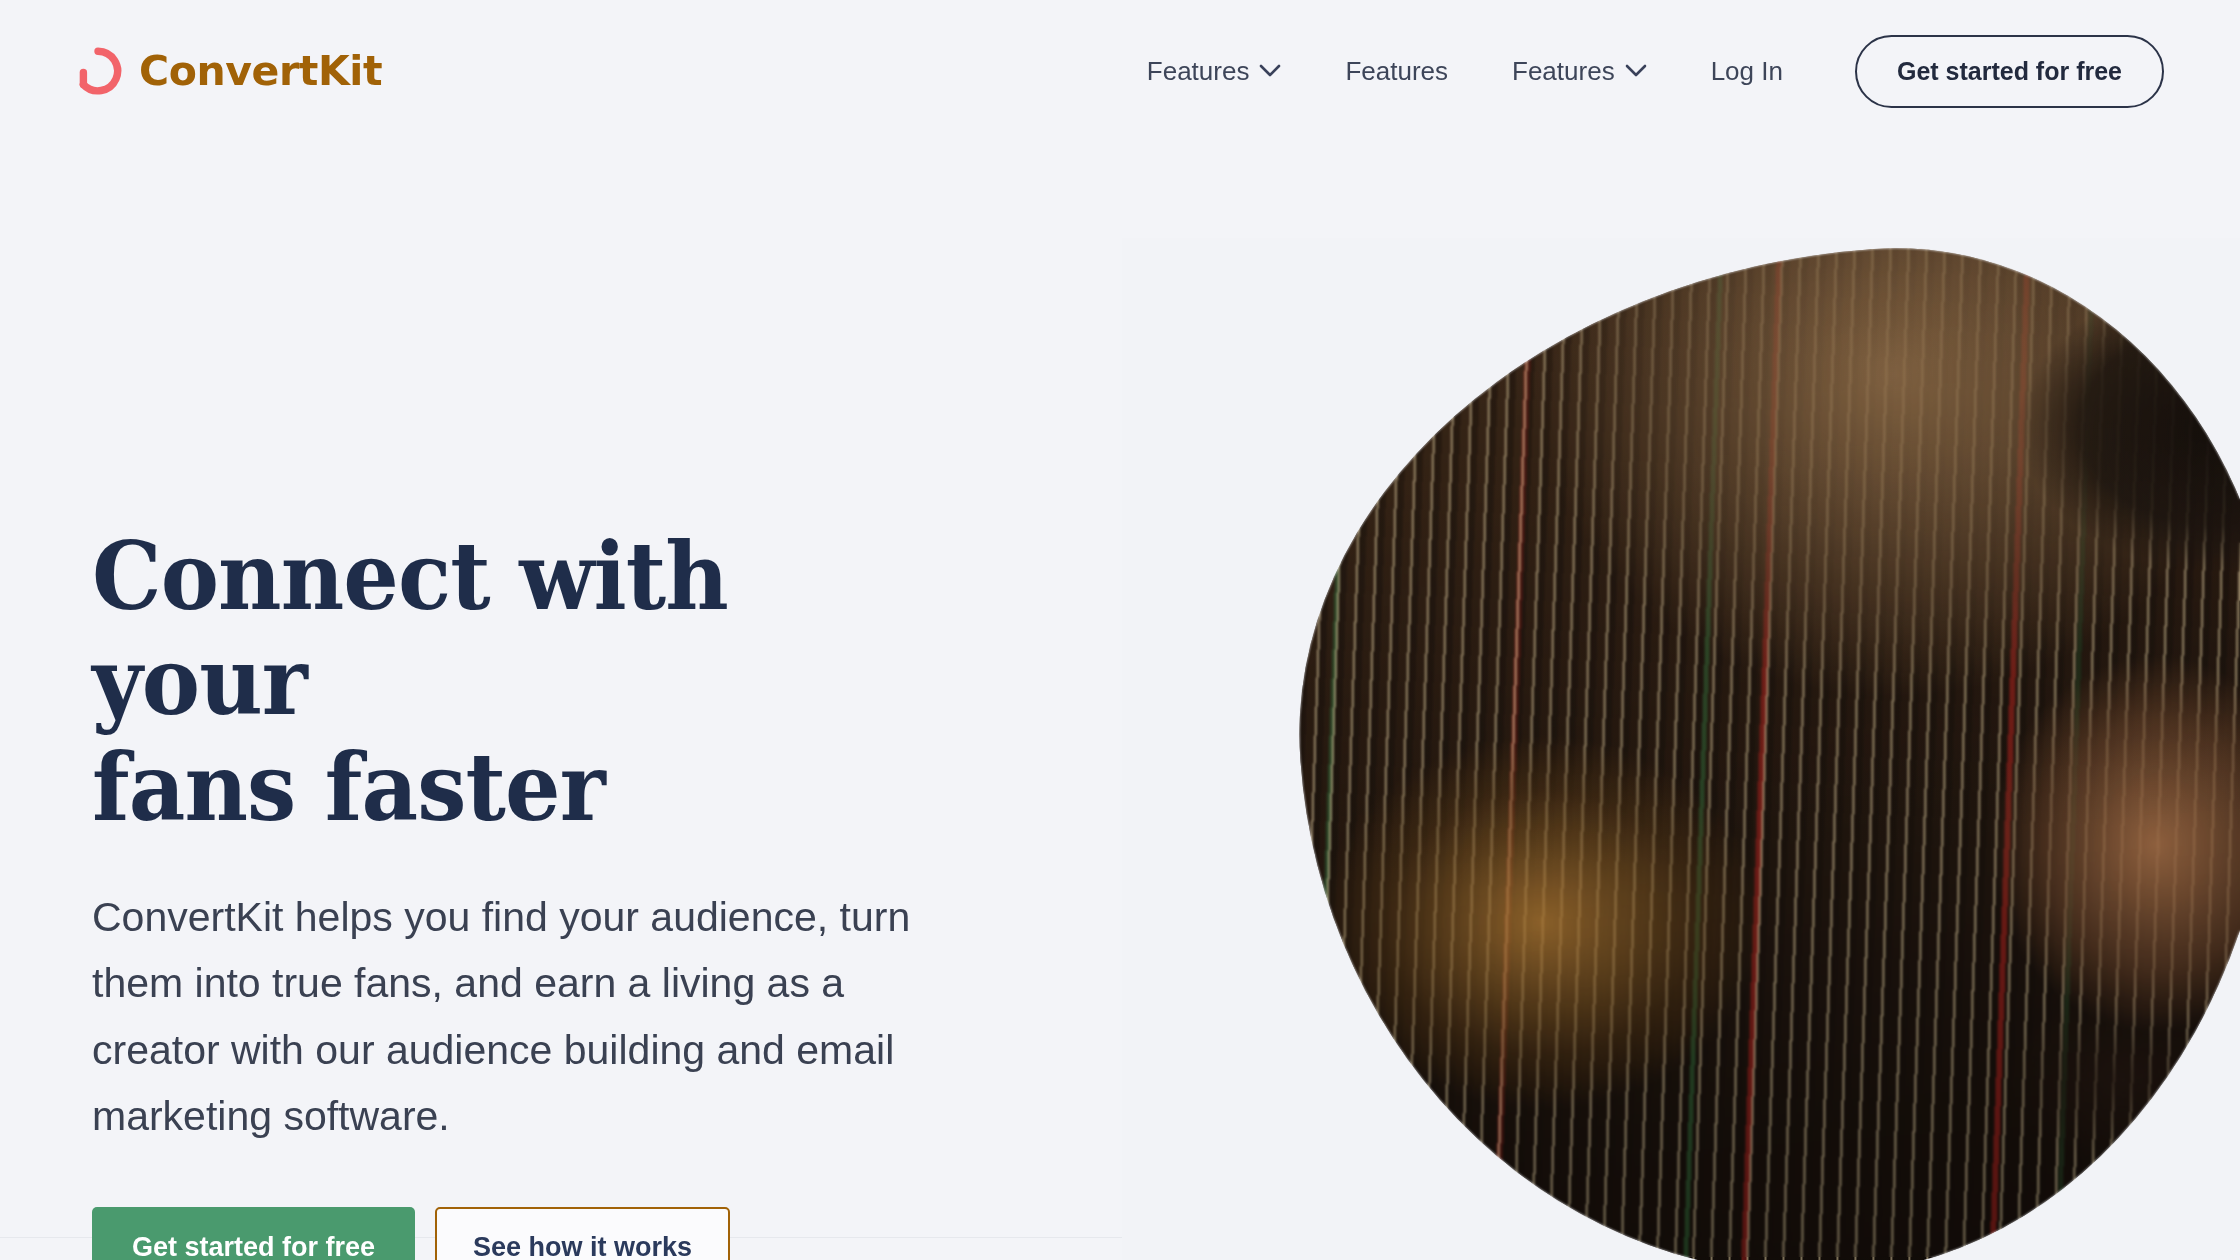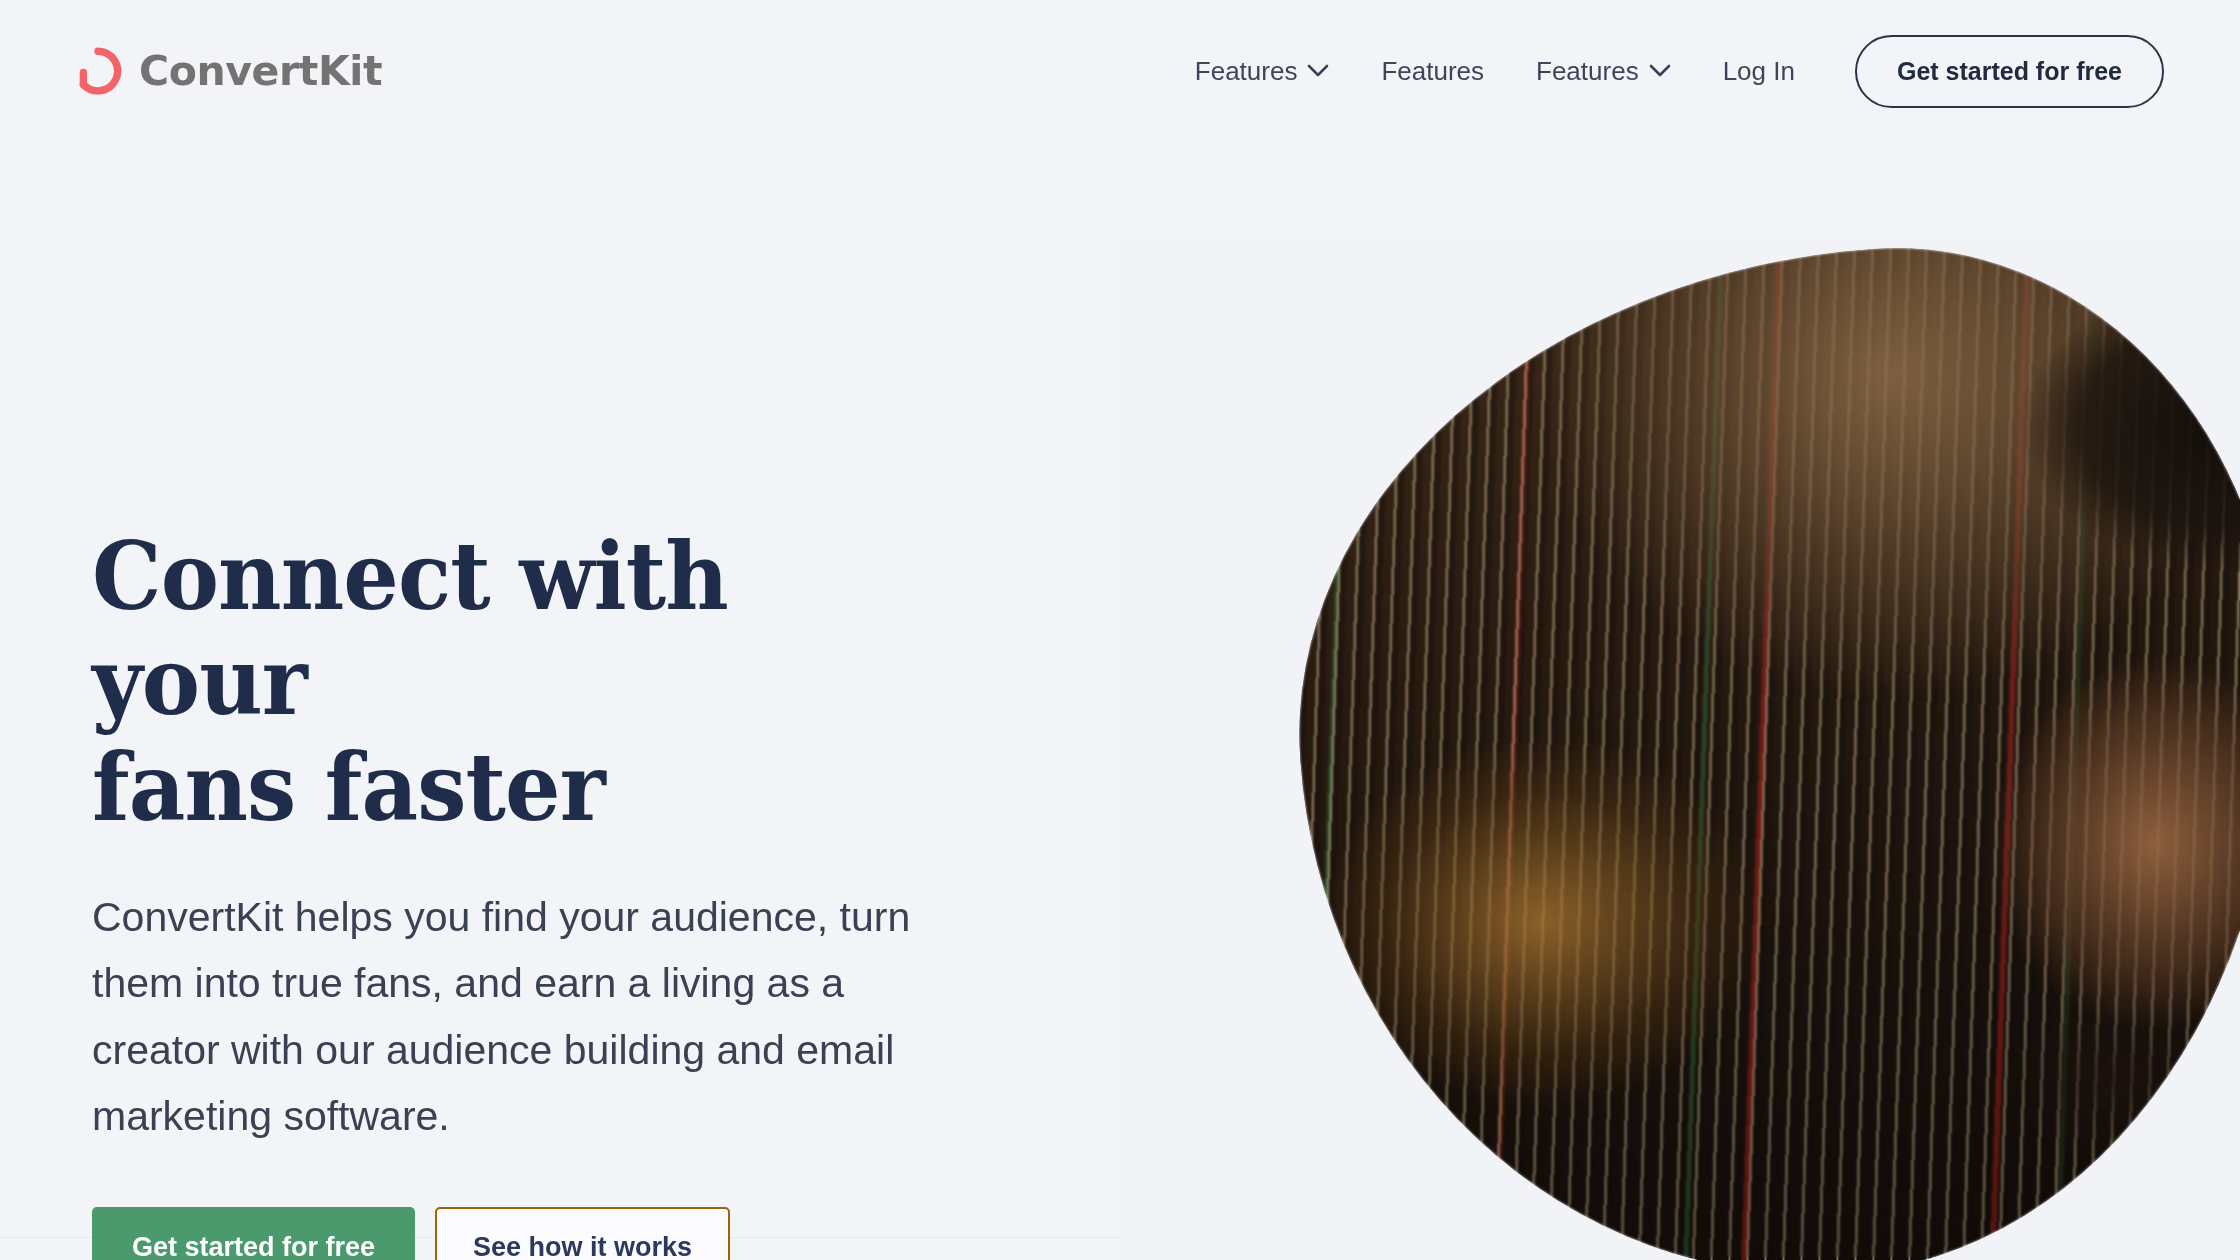--- a/index.html
+++ b/index.html
@@ -116,31 +116,31 @@
     gap: 17px;
     margin-left: 74px;
     text-decoration: none;
   }
 
   .brand-mark { width: 48px; height: 48px; display: block; }
 
   .brand-name {
     font-size: 41px;
     font-weight: 700;
-    color: #737373;
+    color: #a16207;
     letter-spacing: -0.4px;
     font-family: "DejaVu Sans", sans-serif;
   }
 
   .nav {
     margin-left: auto;
     margin-right: 76px;
     display: flex;
     align-items: center;
-    gap: 0px;
+    gap: 12px;
   }
 
   .nav-item {
     display: flex;
     align-items: center;
     gap: 10px;
     padding: 12px 26px;
     font-size: 26px;
     color: #3d4559;
     cursor: pointer;

